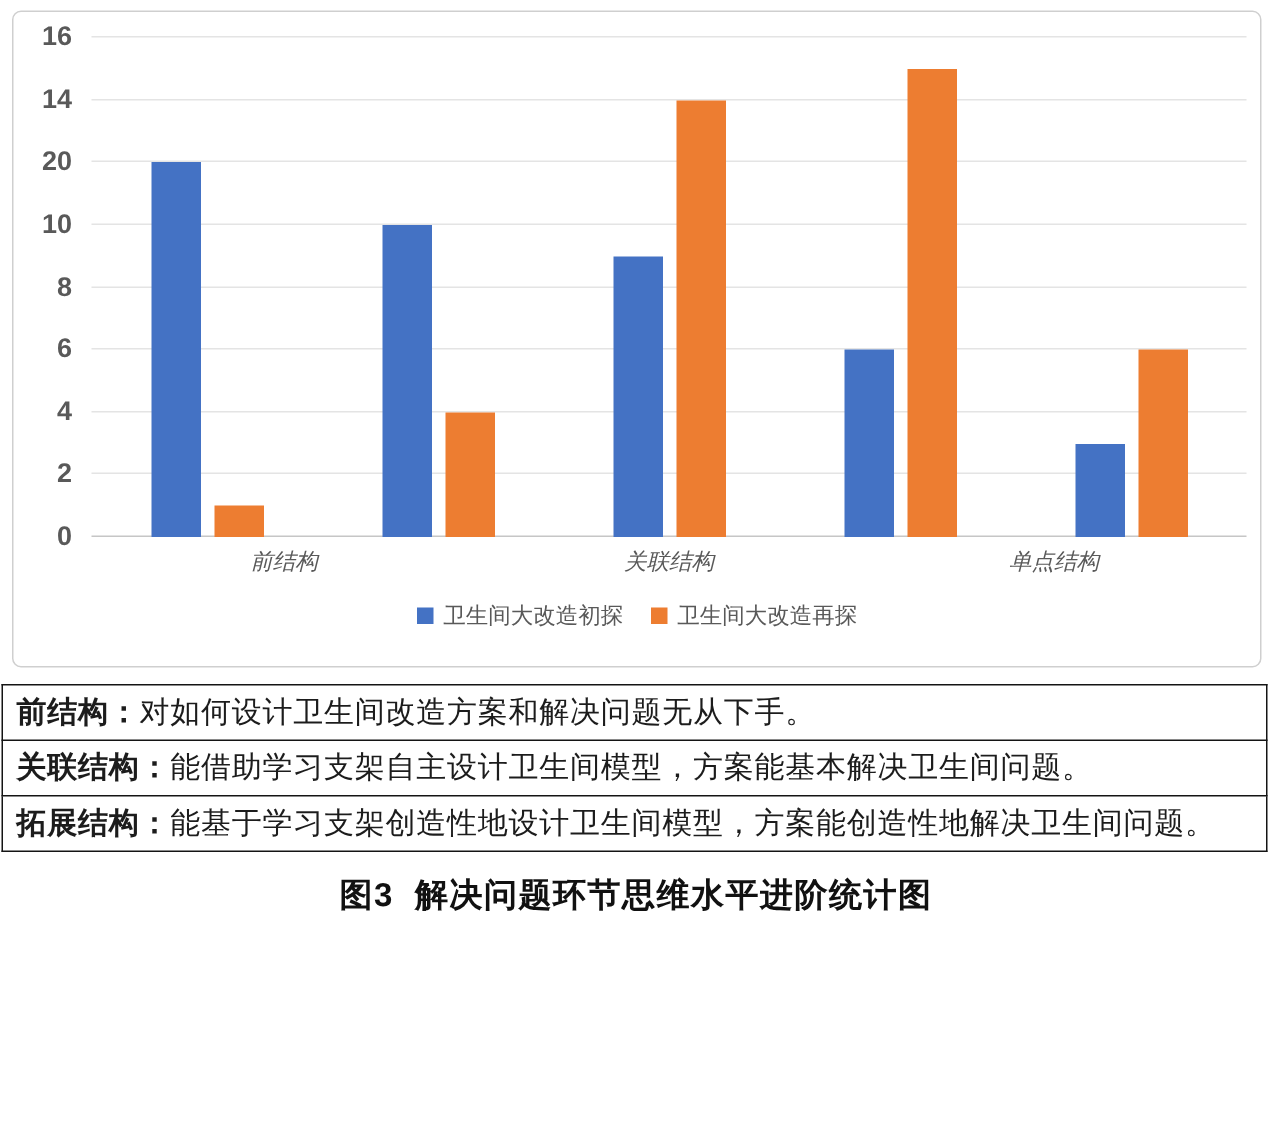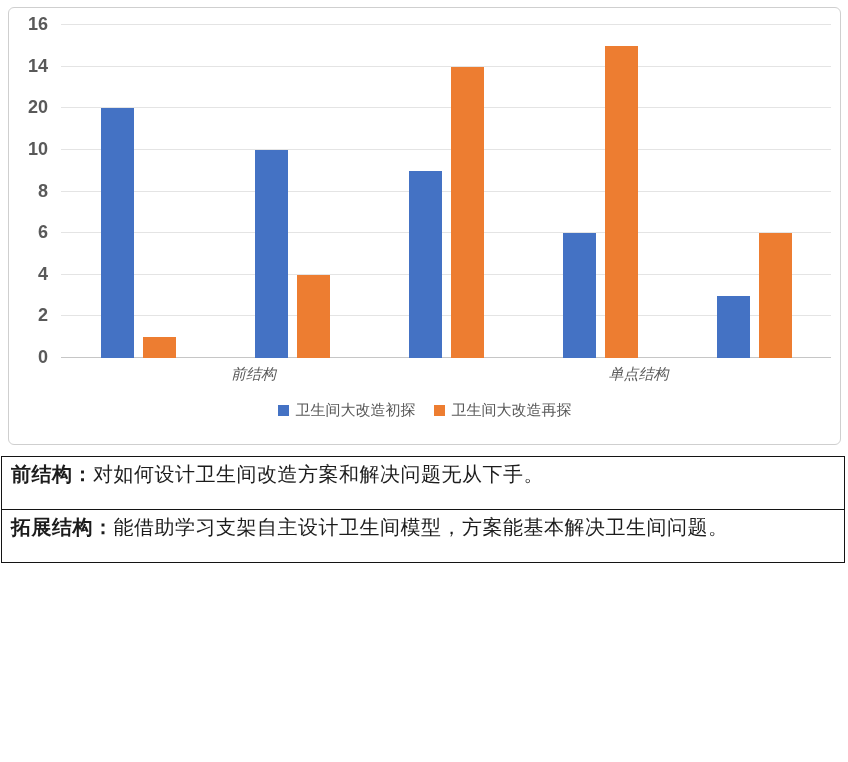--- a/index.html
+++ b/index.html
@@ -65,21 +65,21 @@
 
   
   table.rubric{
     border-collapse:collapse;
     margin:11px 2px 0 1px;
     width:844px;
     table-layout:fixed;
   }
   table.rubric td{
     border:1.5px solid #141414;
-    padding:3px 9px 20px 9px;
+    padding:3px 9px 4px 9px;
     font-family:"DejaVu Serif","Liberation Serif",serif;
     font-size:20px;
     line-height:1.45;
     color:#1c1c1c;
     letter-spacing:0.5px;
   }
   table.rubric b{font-weight:bold;}
 
   
   .caption{
@@ -144,39 +144,44 @@
             <div class="bar" style="height: 93.75%; background: rgb(237, 125, 49);"></div>
           </div>
           <div class="group">
             <div class="bar" style="height: 18.75%; background: rgb(68, 114, 196);"></div>
             <div class="bar" style="height: 37.5%; background: rgb(237, 125, 49);"></div>
           </div>
         </div>
       </div>
     <div class="x-labels">
         <div class="xlabel">前结构</div>
+        <div class="xlabel">关联结构</div>
         <div class="xlabel">单点结构</div>
       </div>
     <div class="legend">
         <div class="legend-item">
           <div class="swatch" style="background: rgb(68, 114, 196);"></div>
           <div class="legend-label">卫生间大改造初探</div>
         </div>
         <div class="legend-item">
           <div class="swatch" style="background: rgb(237, 125, 49);"></div>
           <div class="legend-label">卫生间大改造再探</div>
         </div>
       </div>
   </div>
 
   <table class="rubric">
     <tbody>
         <tr>
           <td><b>前结构：</b>对如何设计卫生间改造方案和解决问题无从下手。</td>
         </tr>
         <tr>
-          <td><b>拓展结构：</b>能借助学习支架自主设计卫生间模型，方案能基本解决卫生间问题。</td>
+          <td><b>关联结构：</b>能借助学习支架自主设计卫生间模型，方案能基本解决卫生间问题。</td>
+        </tr>
+        <tr>
+          <td><b>拓展结构：</b>能基于学习支架创造性地设计卫生间模型，方案能创造性地解决卫生间问题。</td>
         </tr>
       </tbody>
   </table>
 
+  <div class="caption">图3  解决问题环节思维水平进阶统计图</div>
 
 </div>
 
 </body></html>

